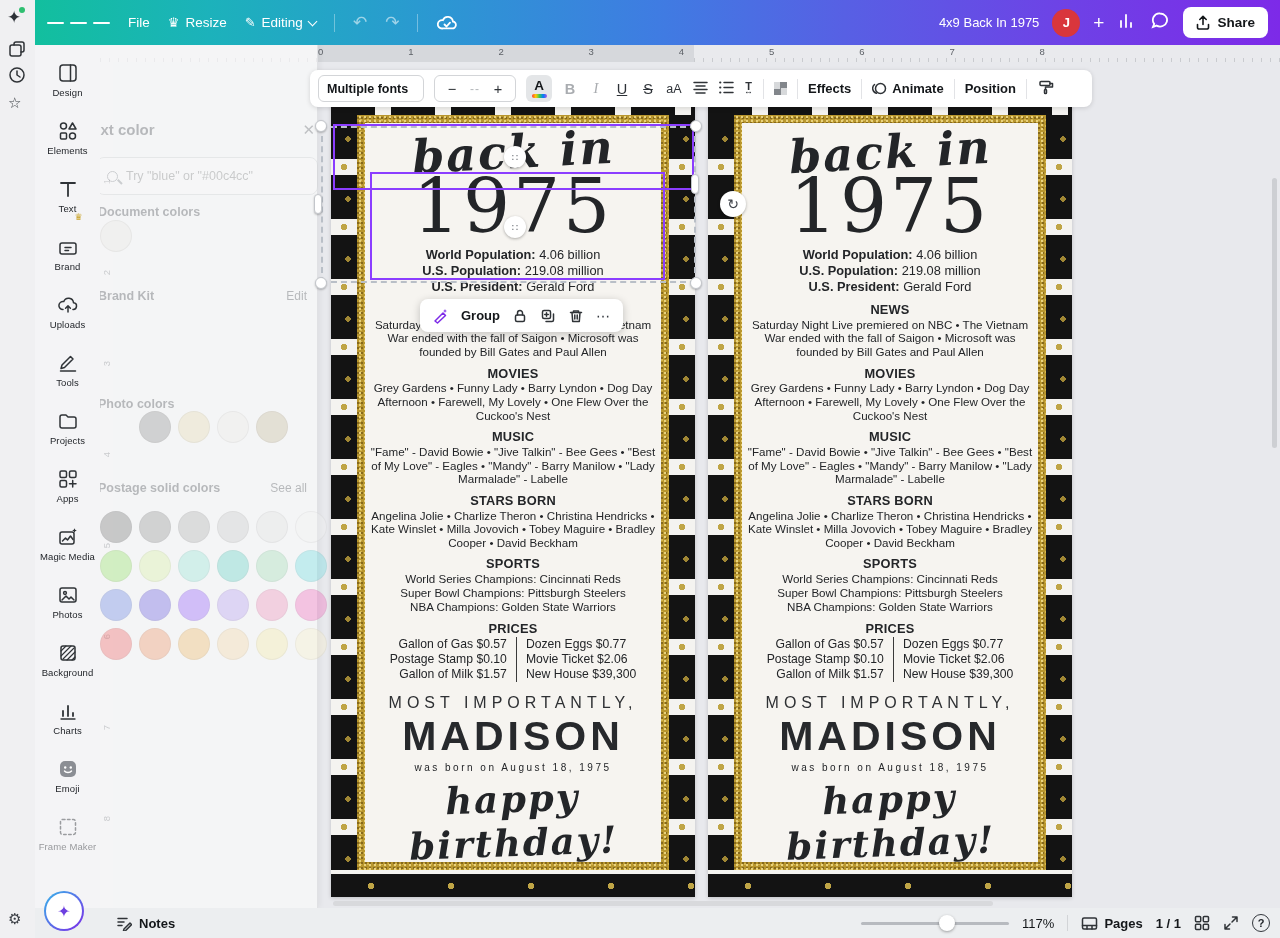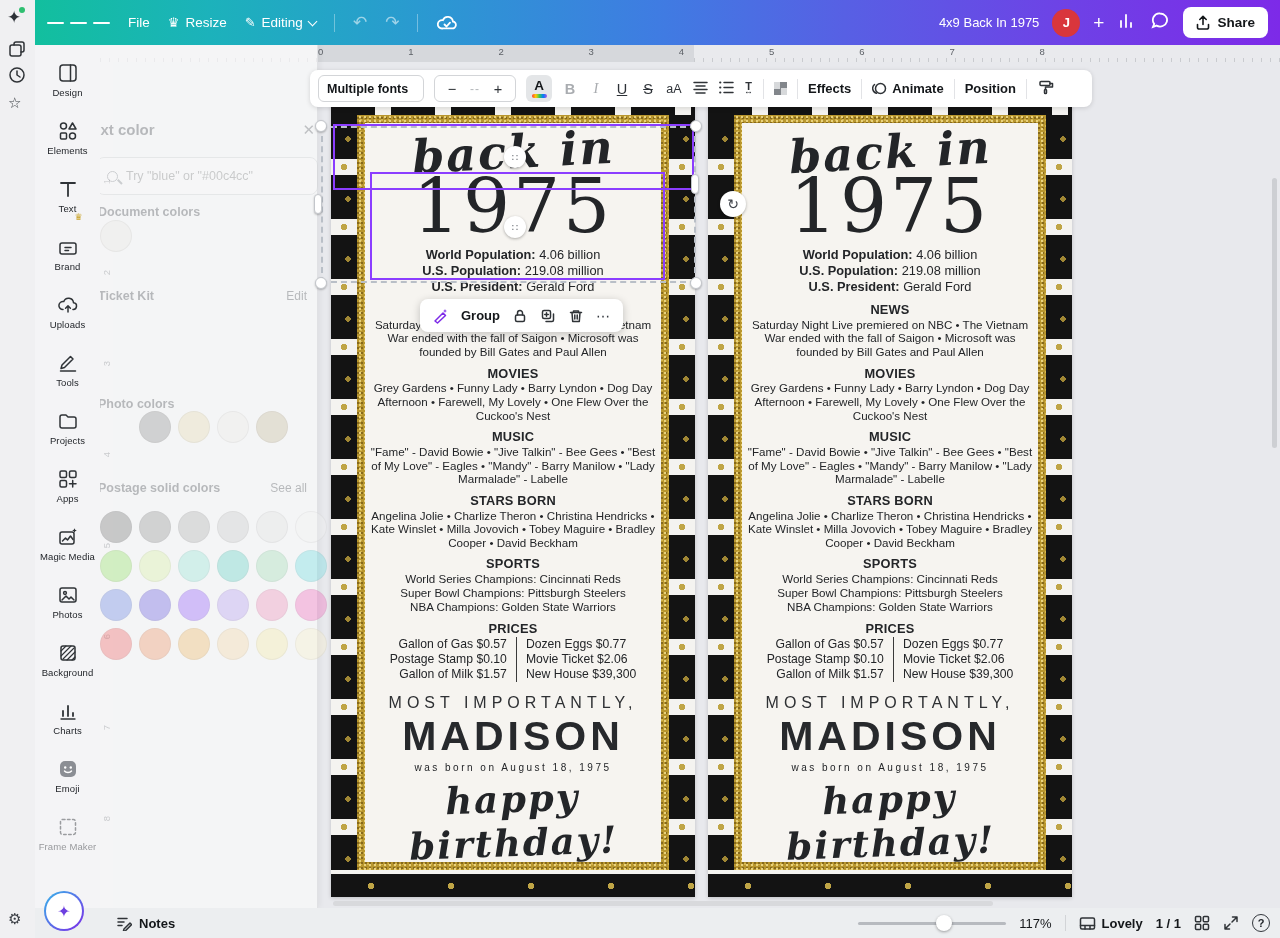--- a/index.html
+++ b/index.html
@@ -322,21 +322,21 @@
 <div class="panel">
   <div class="panel-content">
     <div class="panel-title">Text color</div>
     <div class="panel-close">✕</div>
     <div class="search-box">
       <span class="mag"></span>
       <input placeholder="Try &quot;blue&quot; or &quot;#00c4cc&quot;" style="">
     </div>
     <div class="panel-h" style="top:160px;">Document colors</div>
     <div class="doc-sw"><div class="swatch" style="background-color: rgb(232, 230, 225);"></div></div>
-    <div class="panel-h" style="top:244px;">Ticket Kit</div>
+    <div class="panel-h" style="top:244px;">Brand Kit</div>
     <div class="panel-link" style="top:244px;">Edit</div>
     <div class="panel-h" style="top:352px;">Photo colors</div>
     <div class="photo-sw">
         <div class="swatch" style="background-color: rgb(138, 138, 138);"></div>
         <div class="swatch" style="background-color: rgb(229, 217, 173);"></div>
         <div class="swatch" style="background-color: rgb(236, 234, 230);"></div>
         <div class="swatch" style="background-color: rgb(195, 182, 148);"></div>
       </div>
     <div class="panel-h" style="top:436px;">Postage solid colors</div>
     <div class="panel-link" style="top:436px;">See all</div>
@@ -621,21 +621,21 @@
     <div class="slider">
       <div class="slider-knob"></div>
     </div>
     <span class="zoom-label">117%</span>
     <span class="sb-div"></span>
     <span class="sb-item">
       <svg class="ic" width="17" height="15" viewBox="0 0 17 15">
           <rect x="1.5" y="2" width="14" height="11" rx="1.5"></rect>
           <path d="M1.5 9.5 h14 M6 9.5 v3.5 M11 9.5 v3.5"></path>
         </svg>
-      <span>Lovely</span>
+      <span>Pages</span>
     </span>
     <span class="sb-item">1 / 1</span>
     <span class="sb-item">
       <svg class="ic" width="16" height="16" viewBox="0 0 16 16">
           <rect x="1.5" y="1.5" width="5.2" height="5.2" rx="1"></rect>
           <rect x="9.3" y="1.5" width="5.2" height="5.2" rx="1"></rect>
           <rect x="1.5" y="9.3" width="5.2" height="5.2" rx="1"></rect>
           <rect x="9.3" y="9.3" width="5.2" height="5.2" rx="1"></rect>
         </svg>
     </span>

